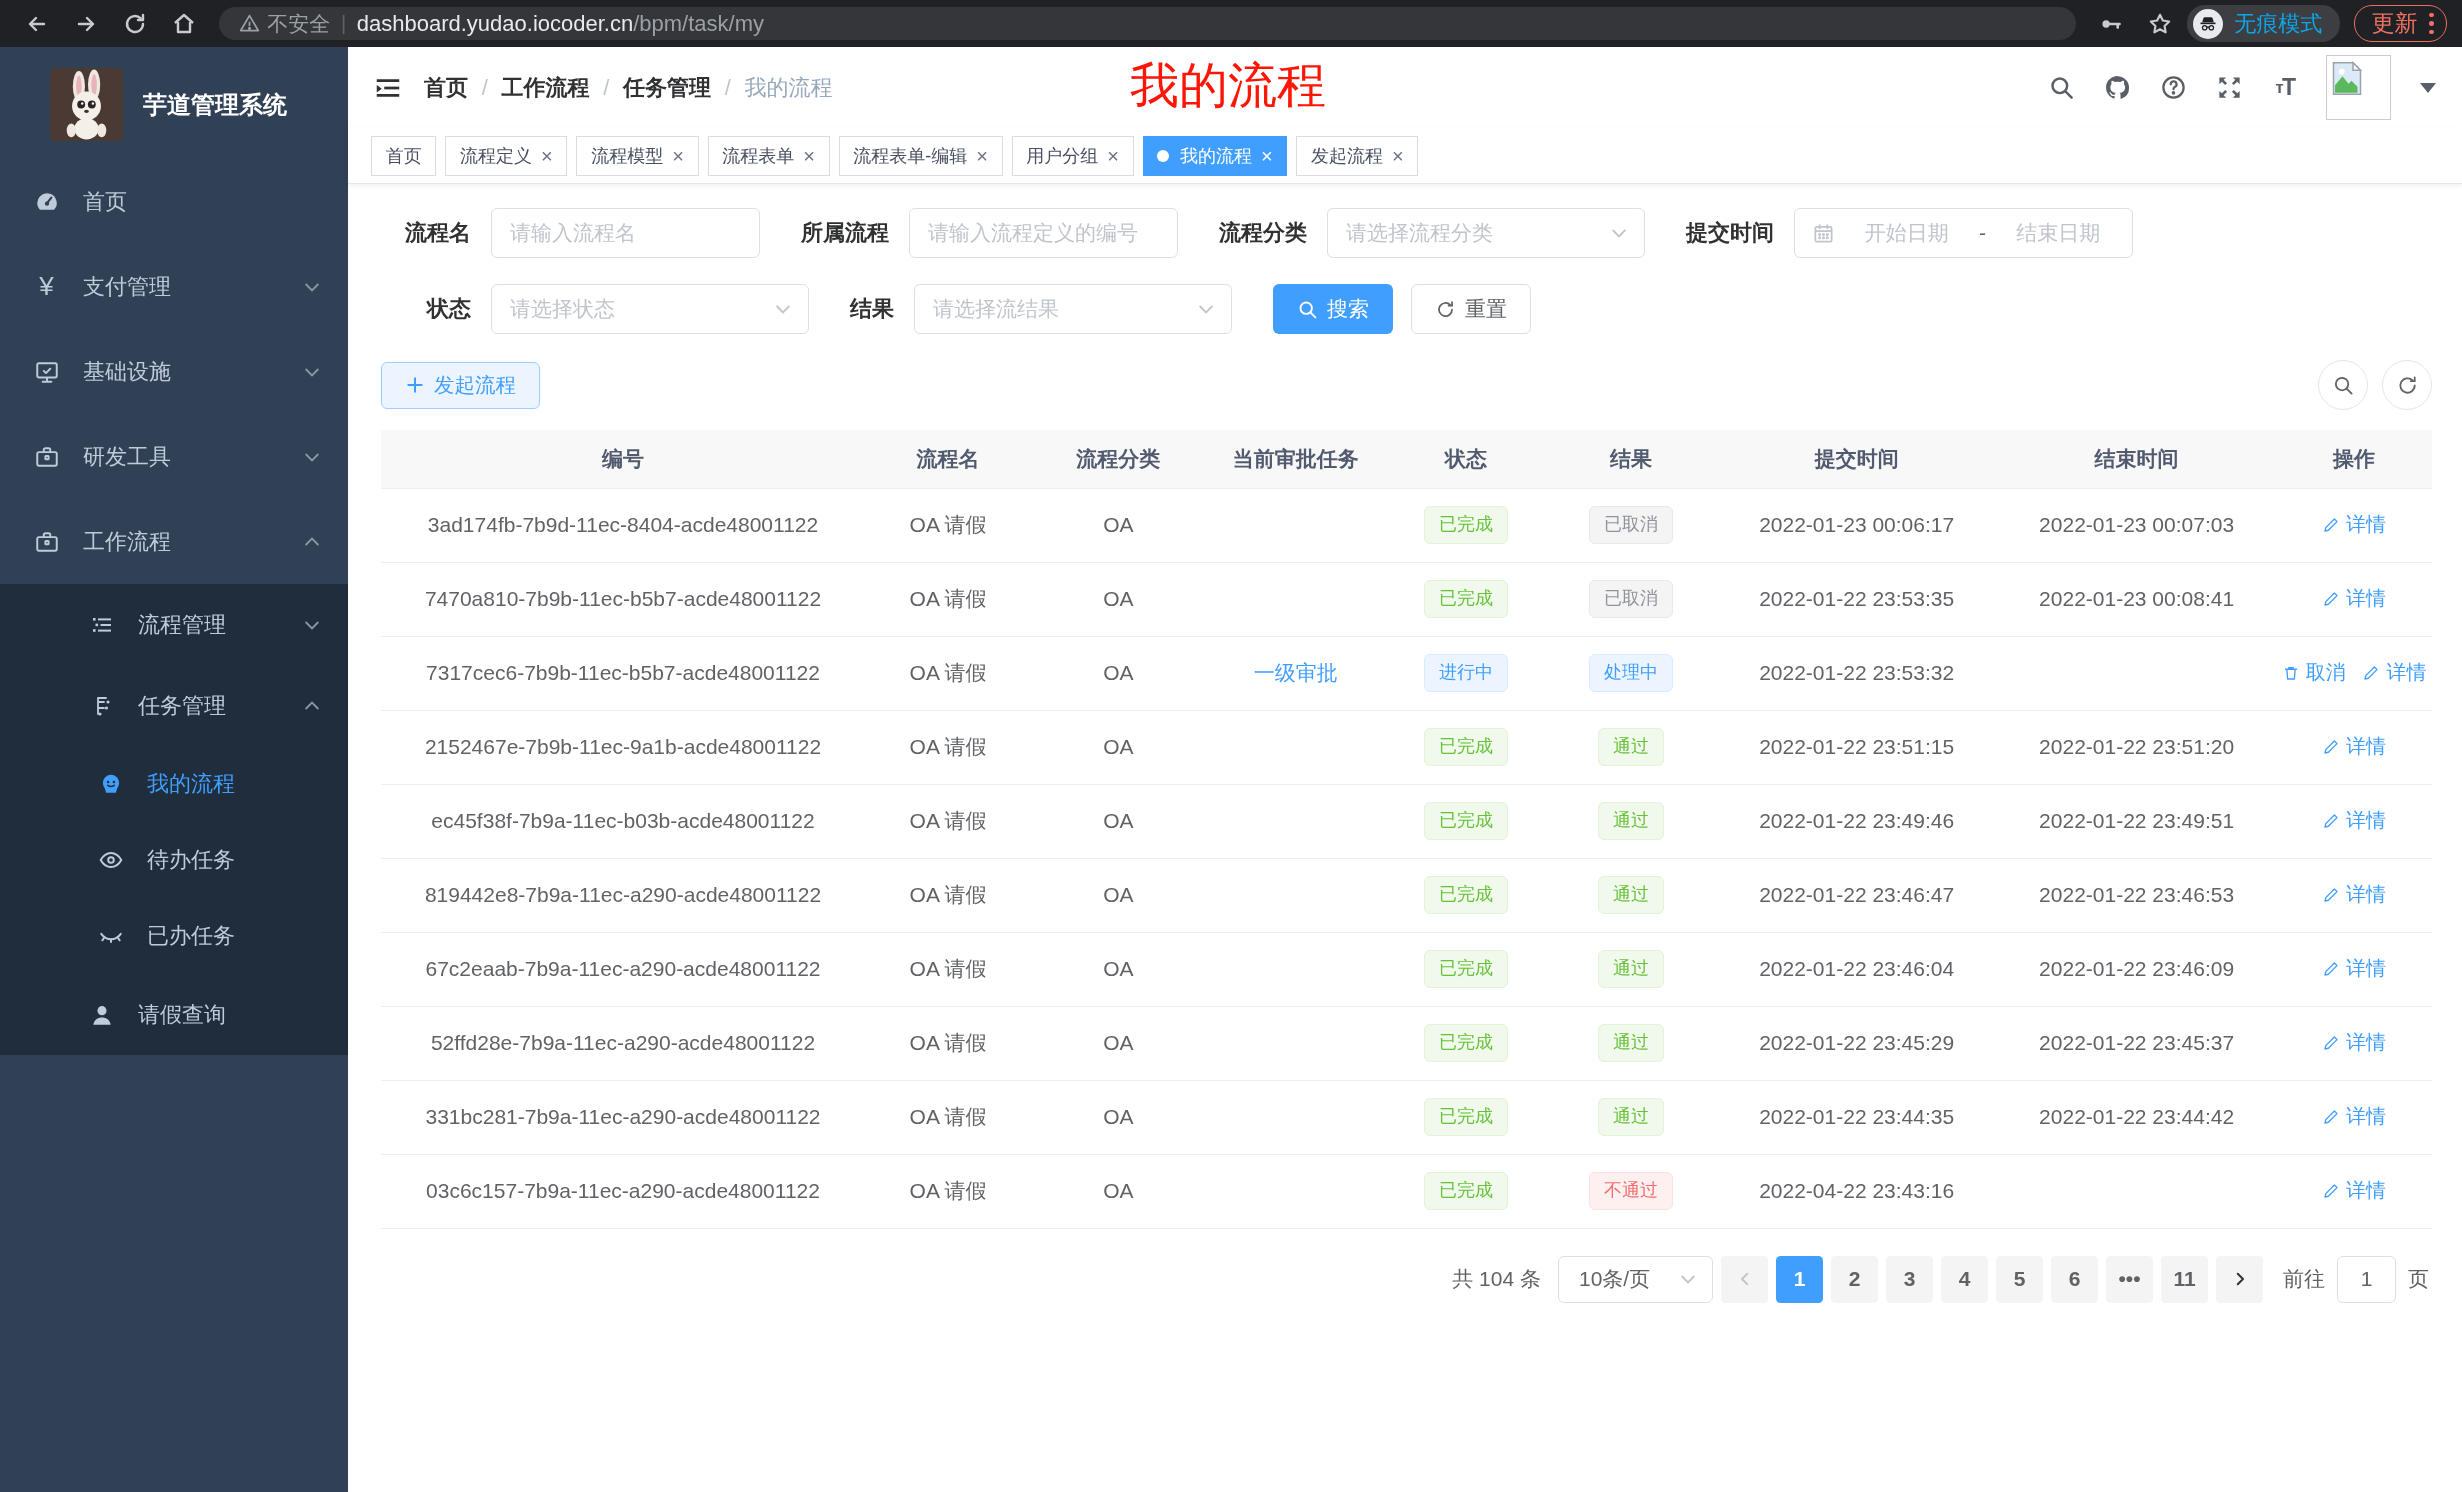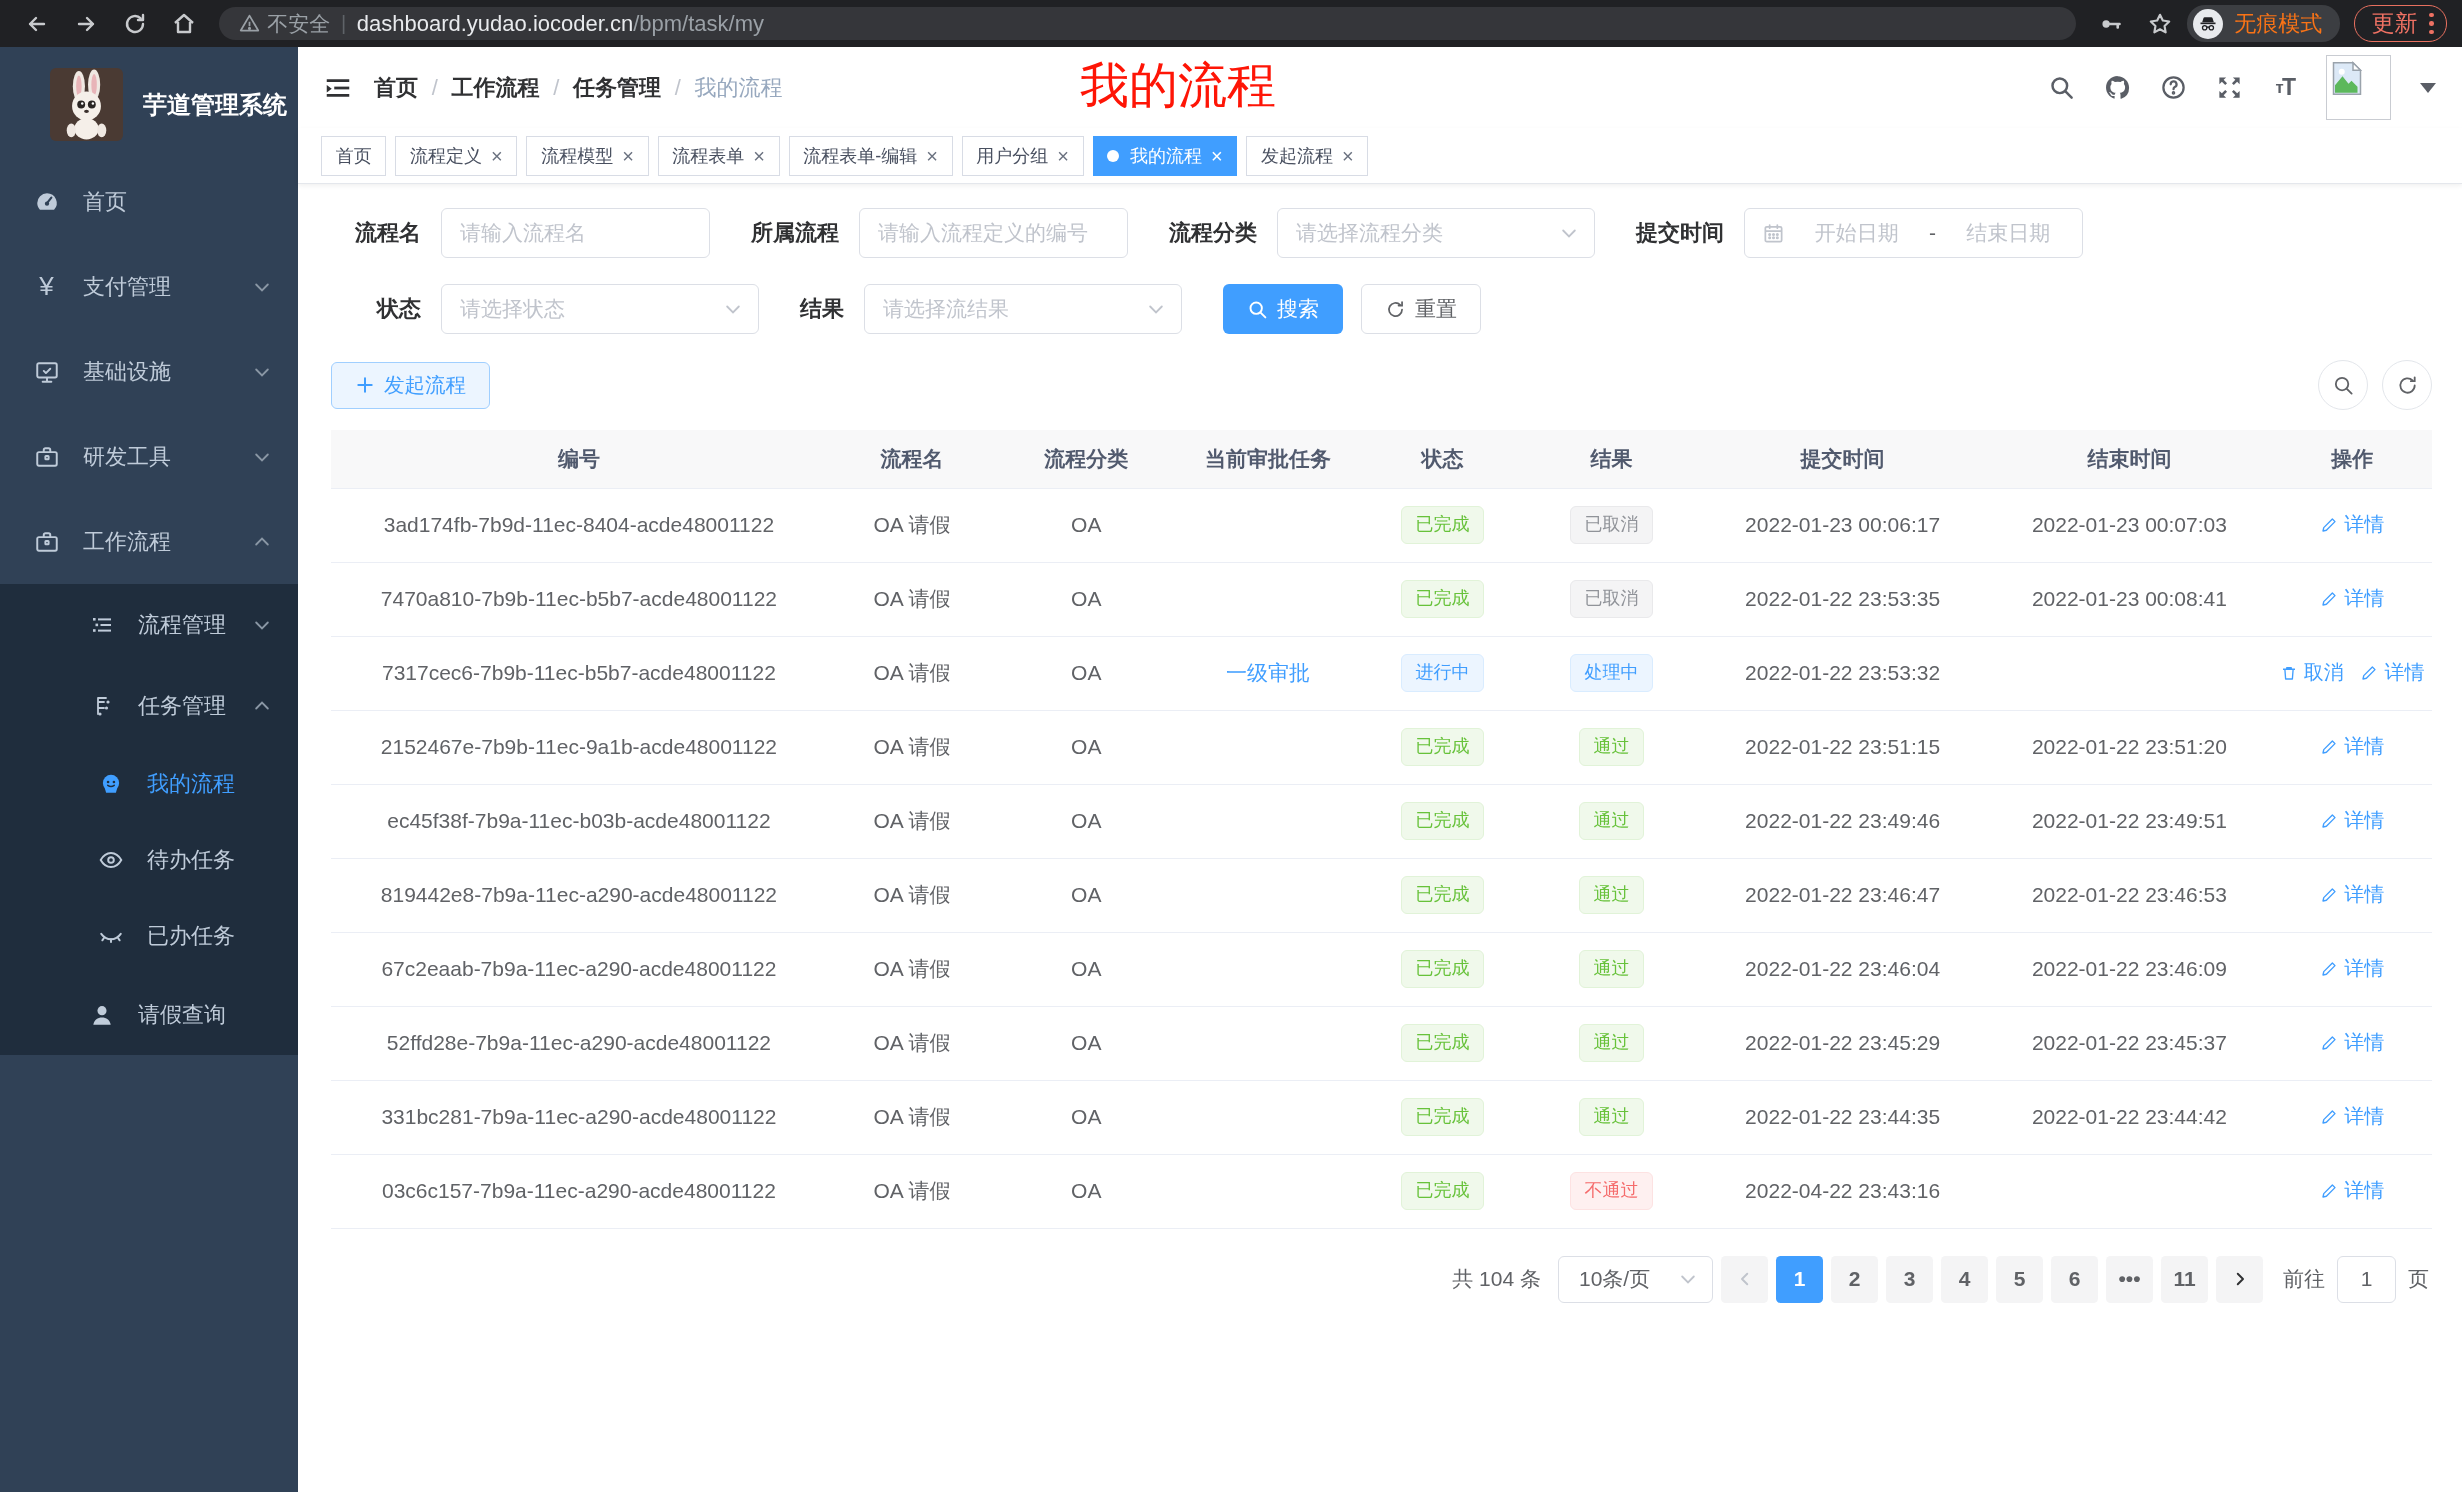--- a/index.html
+++ b/index.html
@@ -7,31 +7,31 @@
     font-family:"Liberation Sans","DejaVu Sans",sans-serif; }
 
   
   .browser { height:47px; background:#202124; display:flex; align-items:center; padding:0 15px; gap:6px;text-align:right; }
   .bicon { width:43px; height:33px; display:flex; align-items:center; justify-content:center; color:#c8cacd; border-radius:16.7px; flex:none; }
   .urlbar { flex:1; height:33px; background:#35363a; border-radius:16.7px; display:flex; align-items:center; padding:0 20px; gap:10.7px; margin:0 7.6px; min-width:0; }
   .urlbar .warn { color:#9aa0a6; display:flex; align-items:center; gap:7.6px; font-size:21px; }
   .urlbar .vsep { color:#5f6368; font-size:20px; }
   .url { font-size:22px; color:#e8eaed; white-space:nowrap; }
   .url .path { color:#9aa0a6; }
-  .chip { height:37px; background:#3c3e42; border-radius:18px; display:flex; align-items:center; gap:10.7px; padding:0 18px 0 6px; color:#f97316; font-size:22px; flex:none; }
+  .chip { height:37px; background:#3c3e42; border-radius:18px; display:flex; align-items:center; gap:10.7px; padding:0 18px 0 6px; color:#0ea5e9; font-size:22px; flex:none; }
   .incog { width:30px; height:30px; border-radius:50%; background:#e8eaed; display:flex; align-items:center; justify-content:center; }
   .update-pill { height:37px; border:1.5px solid #e8705f; border-radius:18px; display:flex; align-items:center; gap:12px; padding:0 12px 0 16.7px; color:#ee7163; font-size:23px; flex:none; margin-left:7.6px; }
   .dots3 { display:flex; flex-direction:column; gap:3.8px; }
   .dots3 i { width:4.6px; height:4.6px; border-radius:50%; background:#ee7163; }
 
   
   .app { display:flex; height:1446px; }
 
   
-  .sidebar { width:298px; background:#304156; color:#bfcbd9; flex:none; }
+  .sidebar { width:348px; background:#304156; color:#bfcbd9; flex:none; }
   .logo { display:flex; align-items:center; gap:20px; padding:21px 0 18px 50px; }
   .logo .avatar { width:73px; height:73px; border-radius:6px; overflow:hidden; flex:none; }
   .logo .title { font-size:24px; font-weight:700; color:#fff; }
   .side-item { display:flex; align-items:center; height:85px; padding:0 26px 0 33px; font-size:22px; cursor:pointer; }
   .side-item .mi { width:27px; height:27px; margin-right:23px; flex:none; display:flex; align-items:center; justify-content:center; }
   .side-item .lab { flex:1; }
   .submenu { background:#1f2d3d; }
   .side-item.lv1 { padding-left:88px; height:81px; }
   .side-item.lv2 { padding-left:97px; height:76px; }
   .side-item.active { color:#409eff; }

